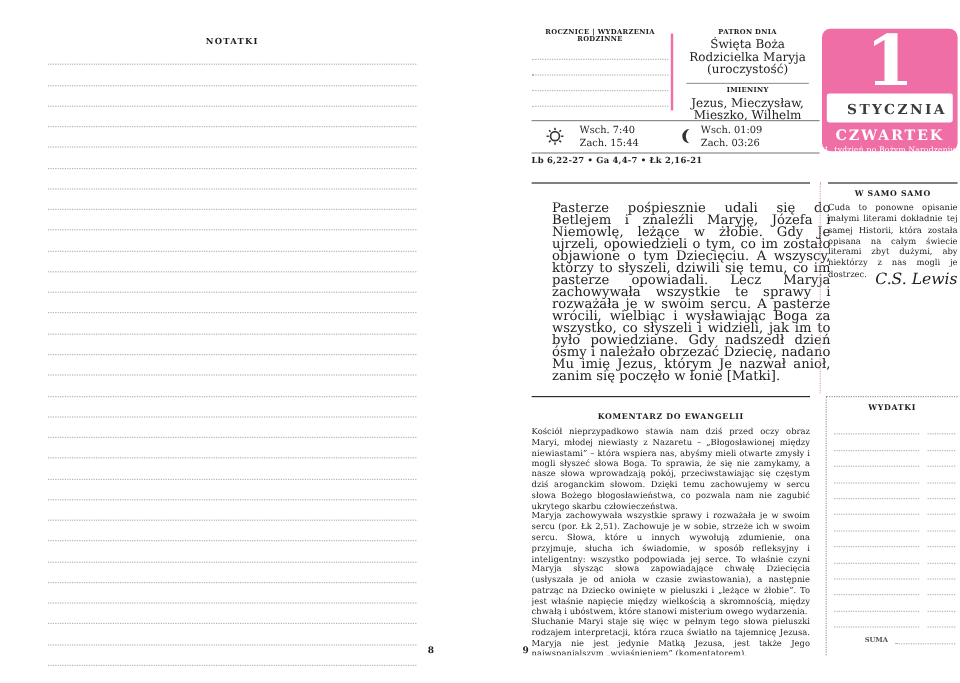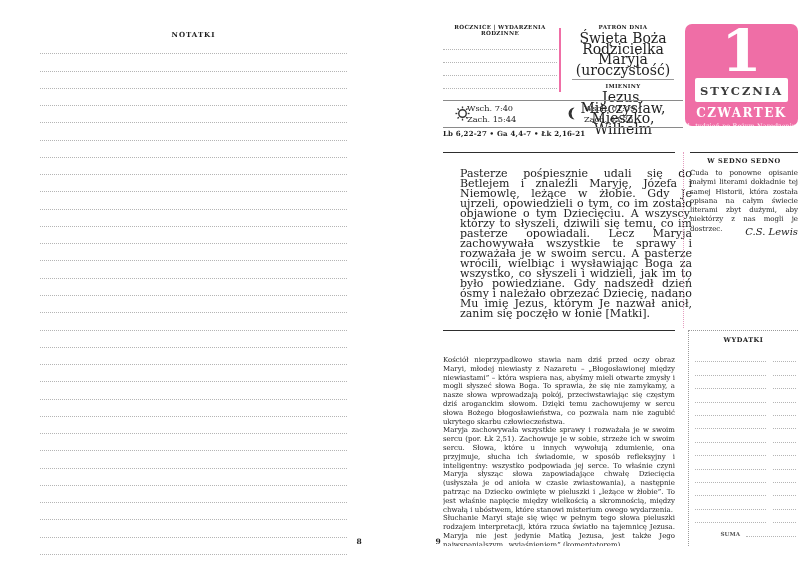--- a/index.html
+++ b/index.html
@@ -19,27 +19,27 @@
 
   
   .anniv-box{left:443px;top:24px;width:114px;}
   .small-head{font-size:5.6px;font-weight:bold;letter-spacing:.3px;color:#1d1d1d;
     text-align:center;margin:0;}
   .anniv-lines{left:443px;top:37px;width:114px;}
   .anniv-lines .nline{height:12px;border-bottom:1px dotted #b5b5b5;}
   .vline-pink{left:559px;top:28px;width:2px;height:64px;background:#ef6ea6;}
 
   .patron-col{left:566px;top:24px;width:114px;text-align:center;}
-  .patron-col p{margin:3px 0 0 0;font-size:14px;line-height:10.5px;color:#222;}
+  .patron-col p{margin:3px 0 0 0;font-size:10px;line-height:10.5px;color:#222;}
   .patron-col hr{border:none;border-top:1px solid #9a9a9a;margin:4px 6px 3px 6px;}
 
   .dateblock{left:685px;top:24px;width:113px;height:102px;background:#ef6ea6;
     border-radius:7px;text-align:center;color:#fff;}
   .day-num{font-size:58px;line-height:52px;font-weight:bold;margin-top:1px;}
-  .month-box{background:#fff;border-radius:2px;width:93px;margin:1px auto 0 auto;padding:2px 0 3px 0;}
+  .month-box{background:#fff;border-radius:2px;width:93px;margin:1px auto 0 auto;padding:2px 0 3px 12px;}
   .month-box span{font-size:11.5px;font-weight:bold;letter-spacing:2px;color:#3c3c3c;}
   .weekday{font-size:12px;font-weight:bold;letter-spacing:1.5px;margin-top:4px;}
   .weekinfo{font-size:6.3px;margin-top:2px;letter-spacing:.2px;}
 
   .hline{left:443px;width:240px;border-top:1px solid #8a8a8a;height:0;}
   .sunmoon{left:443px;top:101px;width:240px;height:26px;}
   .sm-icon{position:absolute;top:5px;}
   .sm-text{position:absolute;top:2px;font-size:8.2px;line-height:10.5px;color:#222;}
   .readings{left:443px;top:129px;width:232px;font-size:7px;font-weight:bold;color:#1d1d1d;letter-spacing:.2px;}
 
@@ -47,21 +47,21 @@
   .rule{border-top:1.4px solid #2e2e2e;height:0;}
   .sec-head{font-size:6.5px;font-weight:bold;letter-spacing:.6px;text-align:center;color:#1d1d1d;}
   .gospel-text{left:460px;top:169px;width:232px;font-size:11px;line-height:10px;
     text-align:justify;color:#222;}
   .commentary{left:443px;top:356px;width:232px;height:190px;overflow:hidden;
     font-size:7px;line-height:8.8px;text-align:justify;color:#222;}
   .commentary p{margin:0;}
 
   .sedno-text{left:690px;top:169px;width:108px;font-size:7px;line-height:9.3px;
     text-align:justify;color:#222;}
-  .sedno-author{left:690px;top:226px;width:108px;font-size:10px;font-style:italic;text-align:right;color:#222;}
+  .sedno-author{left:690px;top:226px;width:108px;font-size:13px;font-style:italic;text-align:right;color:#222;}
   .dotted-vline{left:683px;top:152px;height:176px;width:0;border-left:1px dotted #e59ec0;}
 
   
   .expenses{left:688px;top:330px;width:110px;height:216px;
     border-top:1px dotted #9a9a9a;border-left:1px dotted #9a9a9a;box-sizing:border-box;}
   .expenses .sec-head{margin-top:5px;}
   .exp-rows{margin:5px 2px 0 6px;}
   .exp-row{display:flex;justify-content:space-between;align-items:flex-end;height:13.4px;}
   .exp-desc{width:70%;border-bottom:1px dotted #b5b5b5;height:100%;}
   .exp-amt{width:23%;border-bottom:1px dotted #b5b5b5;height:100%;}
@@ -148,21 +148,21 @@
             <line x1="8" y1="13.5" x2="8" y2="15.5"></line>
           <line x1="0.5" y1="8" x2="2.5" y2="8"></line>
             <line x1="13.5" y1="8" x2="15.5" y2="8"></line>
           <line x1="2.7" y1="2.7" x2="4.1" y2="4.1"></line>
             <line x1="11.9" y1="11.9" x2="13.3" y2="13.3"></line>
           <line x1="2.7" y1="13.3" x2="4.1" y2="11.9"></line>
             <line x1="11.9" y1="4.1" x2="13.3" y2="2.7"></line>
         </g>
       </svg>
     </span>
-    <span class="sm-text" style="left:24px;">
+    <span class="sm-text" style="left:40px;">
       <div>Wsch. 7:40</div>
       <div>Zach. 15:44</div>
     </span>
     <span class="sm-icon" style="left:121px;">
       <svg viewBox="0 0 16 16" width="14" height="15">
         <path d="M 12 1.2 A 6.8 6.8 0 1 0 12 14.8 A 8.5 8.5 0 0 1 12 1.2 Z" fill="#333"></path>
       </svg>
     </span>
     <span class="sm-text" style="left:141px;">
       <div>Wsch. 01:09</div>
@@ -170,26 +170,27 @@
     </span>
   </div>
   <div class="abs hline" style="top:127px;"></div>
 
   <div class="abs readings">Lb 6,22-27 • Ga 4,4-7 • Łk 2,16-21</div>
 
   <div class="abs rule" style="left:443px;top:152px;width:232px;"></div>
   <p class="abs gospel-text" style="margin:0;">Pasterze pośpiesznie udali się do Betlejem i znaleźli Maryję, Józefa i Niemowlę, leżące w żłobie. Gdy Je ujrzeli, opowiedzieli o tym, co im zostało objawione o tym Dziecięciu. A wszyscy, którzy to słyszeli, dziwili się temu, co im pasterze opowiadali. Lecz Maryja zachowywała wszystkie te sprawy i rozważała je w swoim sercu. A pasterze wrócili, wielbiąc i wysławiając Boga za wszystko, co słyszeli i widzieli, jak im to było powiedziane. Gdy nadszedł dzień ósmy i należało obrzezać Dziecię, nadano Mu imię Jezus, którym Je nazwał anioł, zanim się poczęło w łonie [Matki].</p>
 
   <div class="abs rule" style="left:690px;top:152px;width:108px;"></div>
-  <h4 class="abs sec-head" style="left:690px;top:157px;width:108px;margin:0;">W SEDNO SEDNO</h4>
+  <h4 class="abs sec-head" style="left:690px;top:157px;width:108px;margin:0;">W SAMO SAMO</h4>
   <p class="abs sedno-text" style="margin:0;">Cuda to ponowne opisanie małymi literami dokładnie tej samej Historii, która została opisana na całym świecie literami zbyt dużymi, aby niektórzy z nas mogli je dostrzec.</p>
   <p class="abs sedno-author" style="margin:0;">C.S. Lewis</p>
   <div class="abs dotted-vline"></div>
 
   <div class="abs rule" style="left:443px;top:330px;width:232px;"></div>
+  <h4 class="abs sec-head" style="left:443px;top:343px;width:232px;margin:0;">KOMENTARZ DO EWANGELII</h4>
   <div class="abs commentary">
     <p>Kościół nieprzypadkowo stawia nam dziś przed oczy obraz Maryi, młodej niewiasty z Nazaretu – „Błogosławionej między niewiastami” – która wspiera nas, abyśmy mieli otwarte zmysły i mogli słyszeć słowa Boga. To sprawia, że się nie zamykamy, a nasze słowa wprowadzają pokój, przeciwstawiając się częstym dziś aroganckim słowom. Dzięki temu zachowujemy w sercu słowa Bożego błogosławieństwa, co pozwala nam nie zagubić ukrytego skarbu człowieczeństwa.</p>
     <p>Maryja zachowywała wszystkie sprawy i rozważała je w swoim sercu (por. Łk 2,51). Zachowuje je w sobie, strzeże ich w swoim sercu. Słowa, które u innych wywołują zdumienie, ona przyjmuje, słucha ich świadomie, w sposób refleksyjny i inteligentny: wszystko podpowiada jej serce. To właśnie czyni Maryja słysząc słowa zapowiadające chwałę Dziecięcia (usłyszała je od anioła w czasie zwiastowania), a następnie patrząc na Dziecko owinięte w pieluszki i „leżące w żłobie”. To jest właśnie napięcie między wielkością a skromnością, między chwałą i ubóstwem, które stanowi misterium owego wydarzenia.</p>
     <p>Słuchanie Maryi staje się więc w pełnym tego słowa pieluszki rodzajem interpretacji, która rzuca światło na tajemnicę Jezusa. Maryja nie jest jedynie Matką Jezusa, jest także Jego najwspanialszym „wyjaśnieniem” (komentatorem).</p>
   </div>
 
   <div class="abs expenses">
     <h4 class="sec-head" style="margin:5px 0 0 0;">WYDATKI</h4>
     <div class="exp-rows">
       <div class="exp-row">

